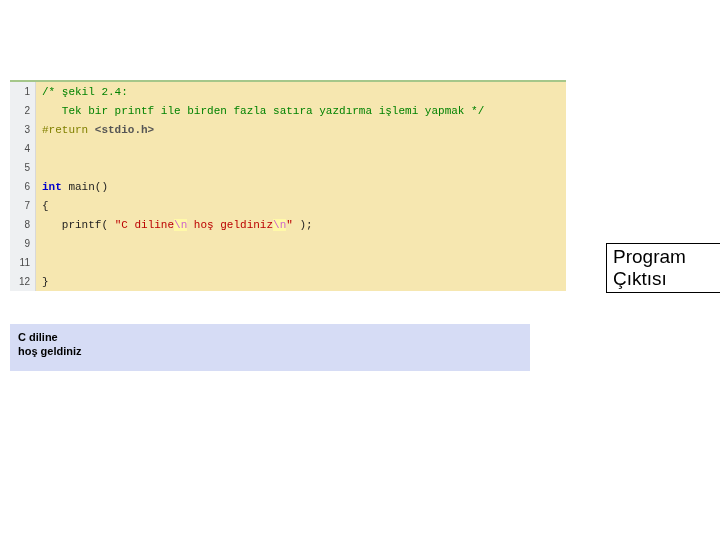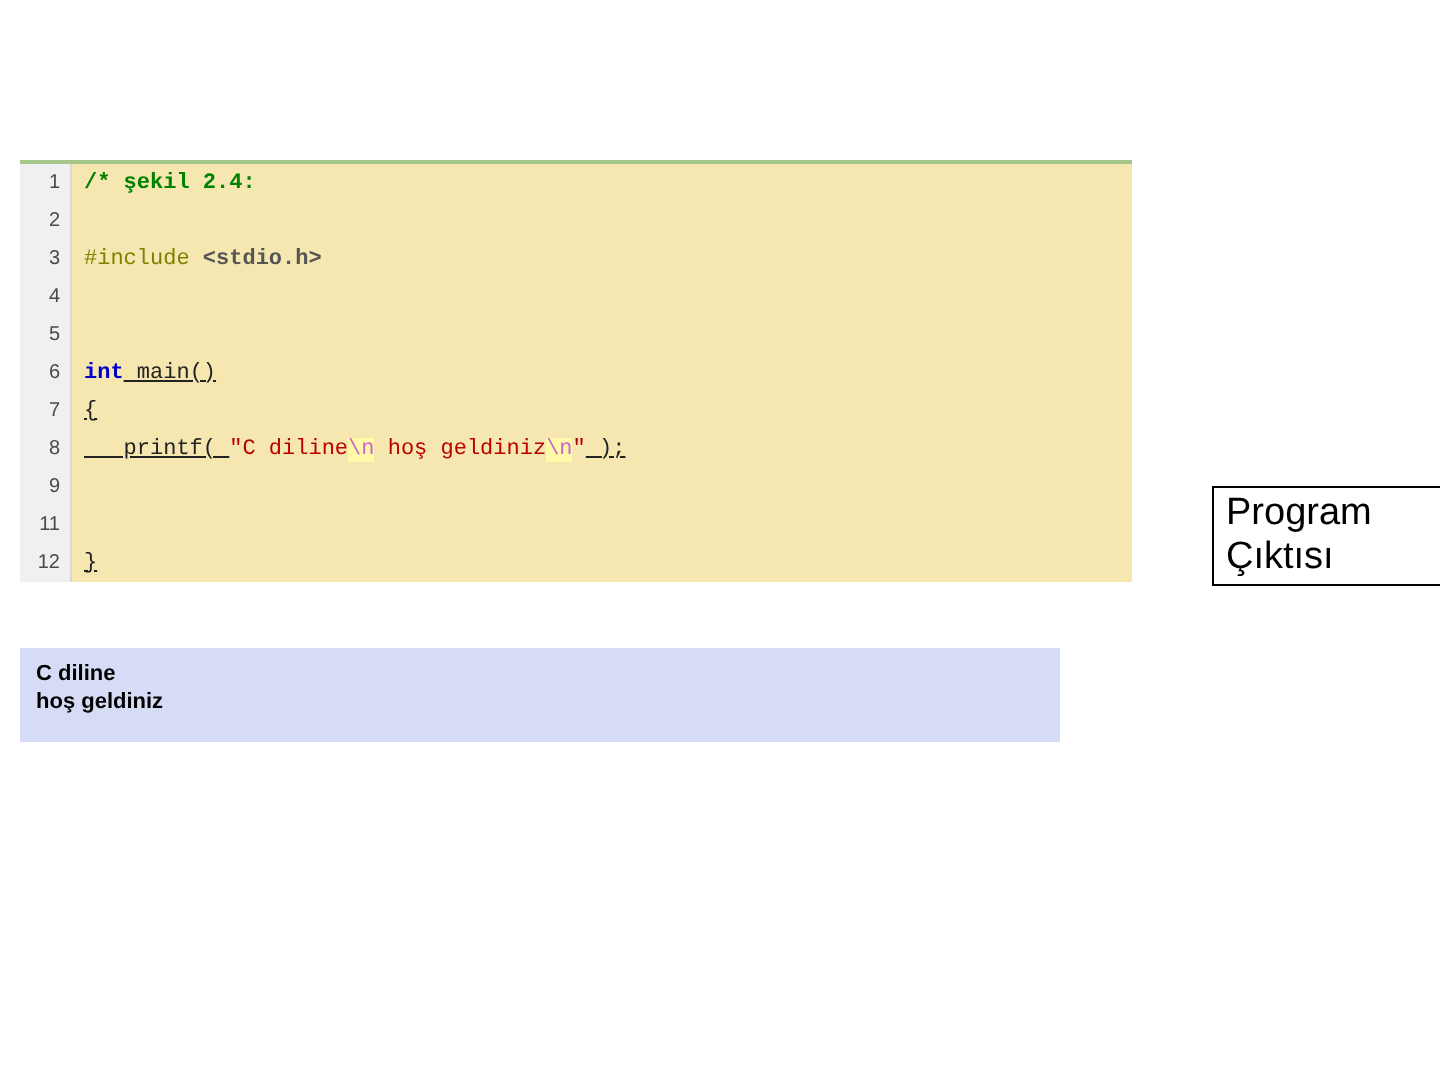--- a/index.html
+++ b/index.html
@@ -39,28 +39,28 @@
     align-items: center;
     justify-content: flex-end;
     border-right: 1px solid #d8d8d8;
   }
   .code-content {
     padding-left: 6px;
     font-family: "Courier New", monospace;
     font-size: 11px;
     white-space: pre;
   }
-  .tok-comment { color: #008200; font-weight: bold; }
+  .tok-comment { color: #008200; }
   .tok-preproc { color: #808000; }
   .tok-preproc-arg { color: #555555; font-weight: bold; }
   .tok-keyword { color: #0000cc; font-weight: bold; }
   .tok-number { color: #b00000; }
   .tok-string { color: #bb0000; }
   .tok-escape { color: #cc66cc; background: #fff9a8; }
-  .tok-plain { color: #222222; text-decoration: underline; }
+  .tok-plain { color: #222222; }
 
   .label-box {
     position: absolute;
     left: 568px;
     top: 243px;
     width: 144px;
     border: 1px solid #000;
     padding: 2px 6px;
     font-size: 19px;
     font-family: Arial, sans-serif;
@@ -85,24 +85,25 @@
 </head>
 <body>
 
 <div class="code-block" id="code-block">
     <div class="code-line">
       <div class="line-num">1</div>
       <div class="code-content"><span class="tok-comment">/* şekil 2.4:</span></div>
     </div>
     <div class="code-line">
       <div class="line-num">2</div>
+      <div class="code-content"><span class="tok-comment">   Tek bir printf ile birden fazla satıra yazdırma işlemi yapmak */</span></div>
     </div>
     <div class="code-line">
       <div class="line-num">3</div>
-      <div class="code-content"><span class="tok-preproc">#include </span><span class="tok-preproc-arg">&lt;stdio.h&gt;</span></div>
+      <div class="code-content"><span class="tok-preproc">#return </span><span class="tok-preproc-arg">&lt;stdio.h&gt;</span></div>
     </div>
     <div class="code-line">
       <div class="line-num">4</div>
       <div class="code-content"></div>
     </div>
     <div class="code-line">
       <div class="line-num">5</div>
       <div class="code-content"></div>
     </div>
     <div class="code-line">

